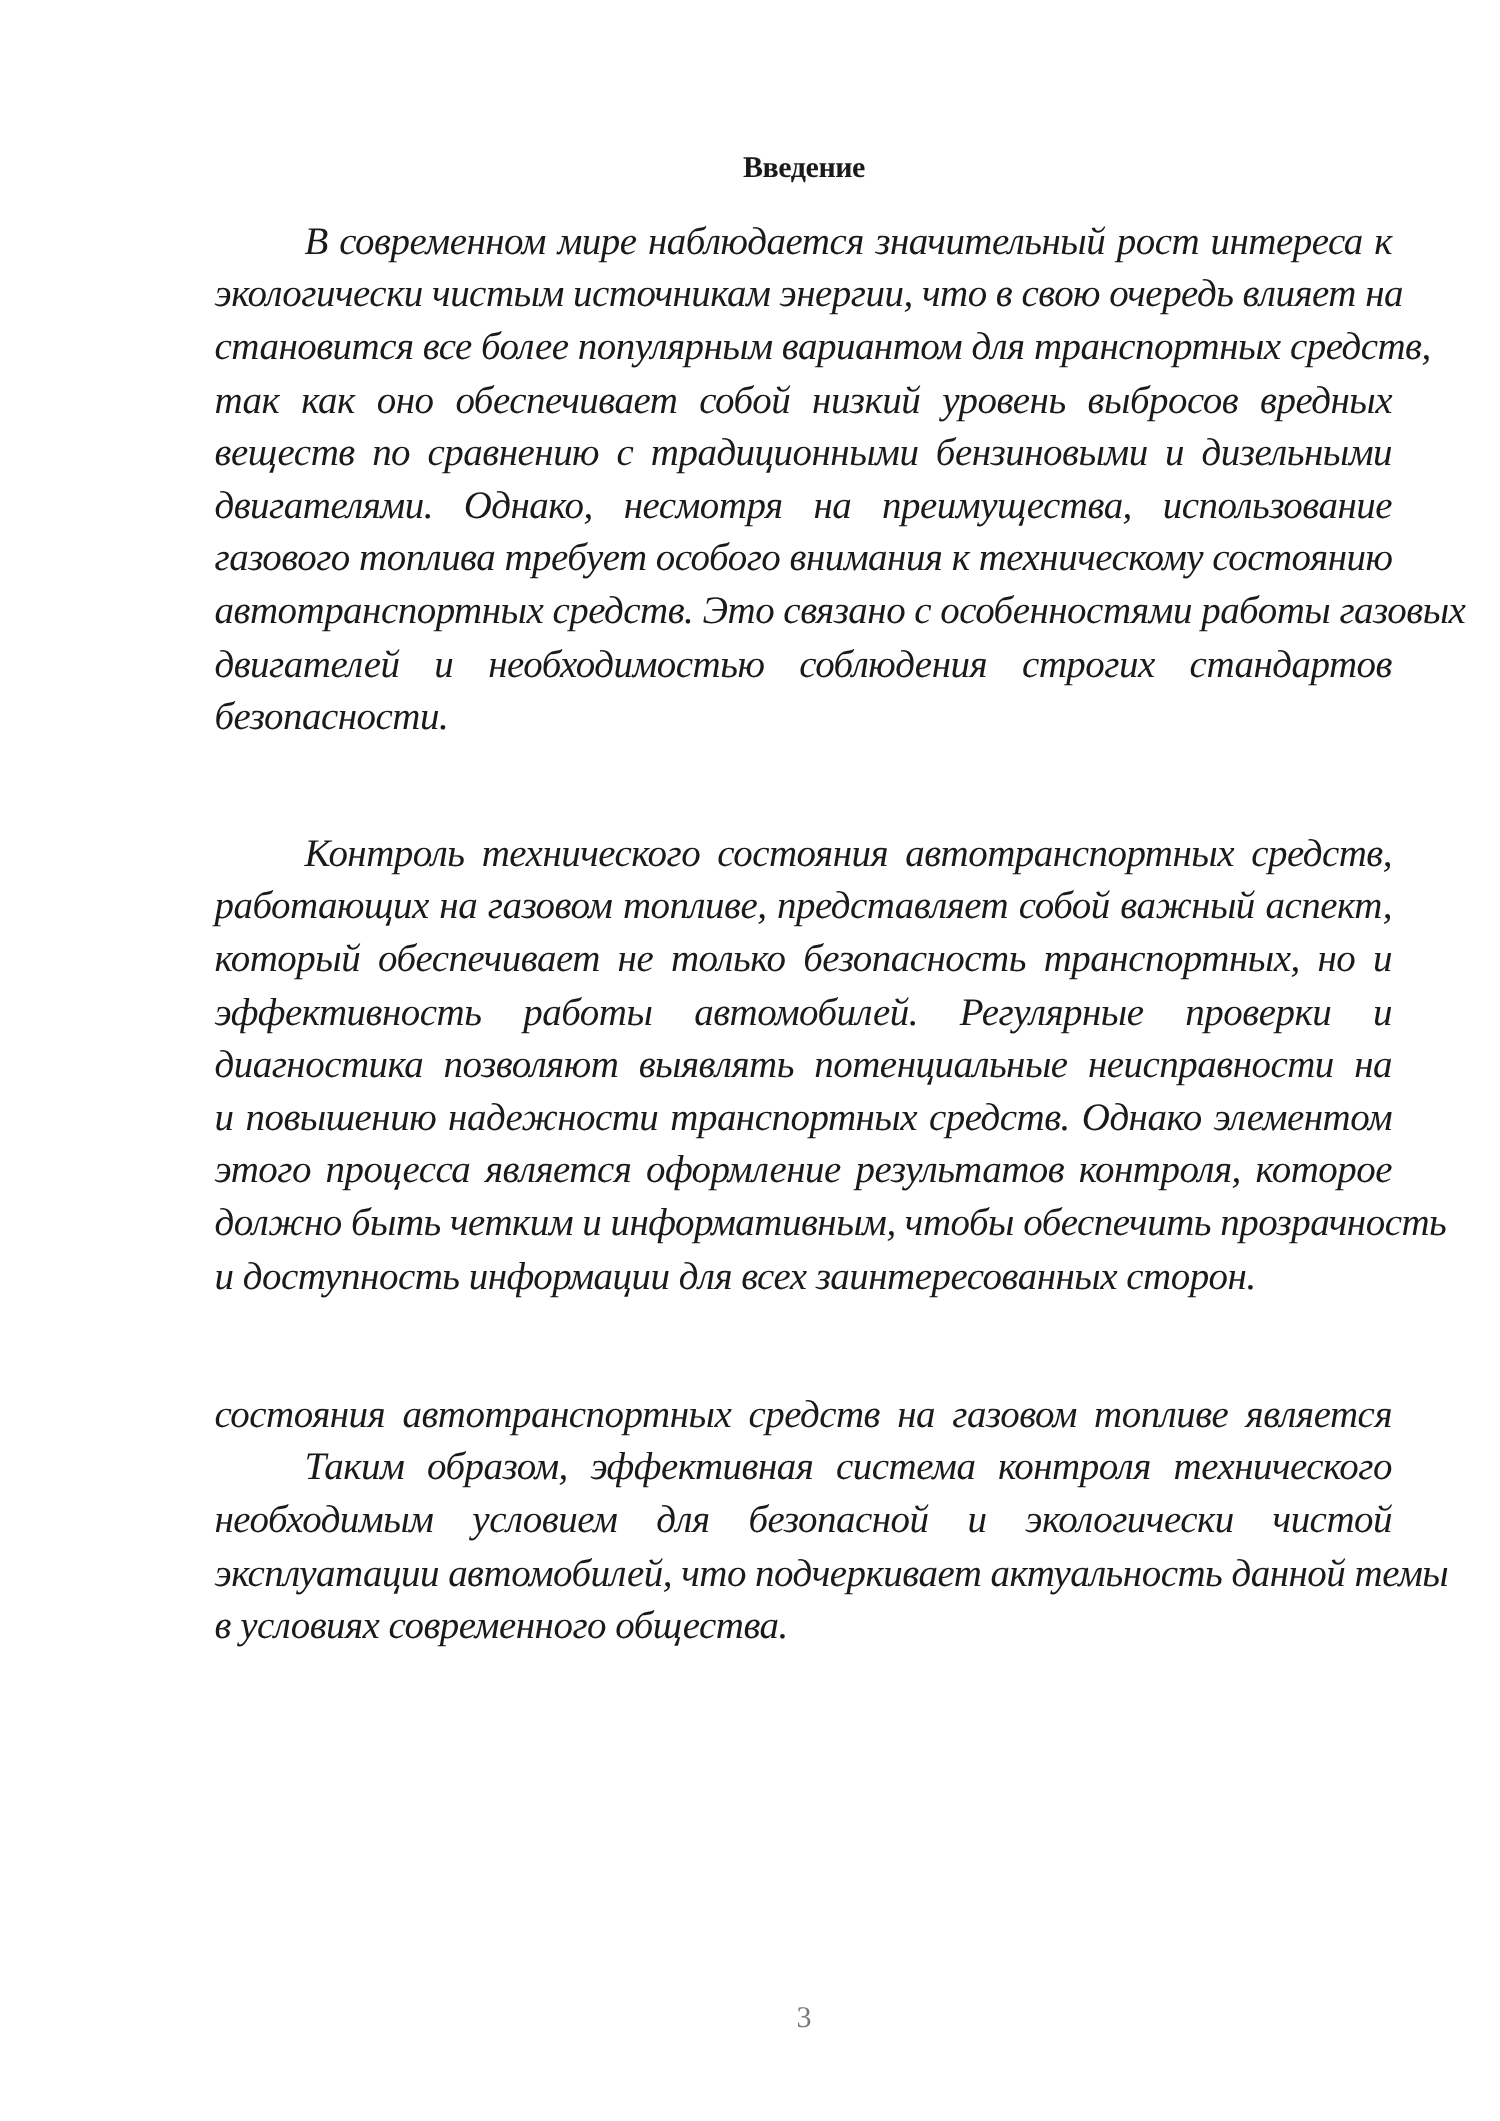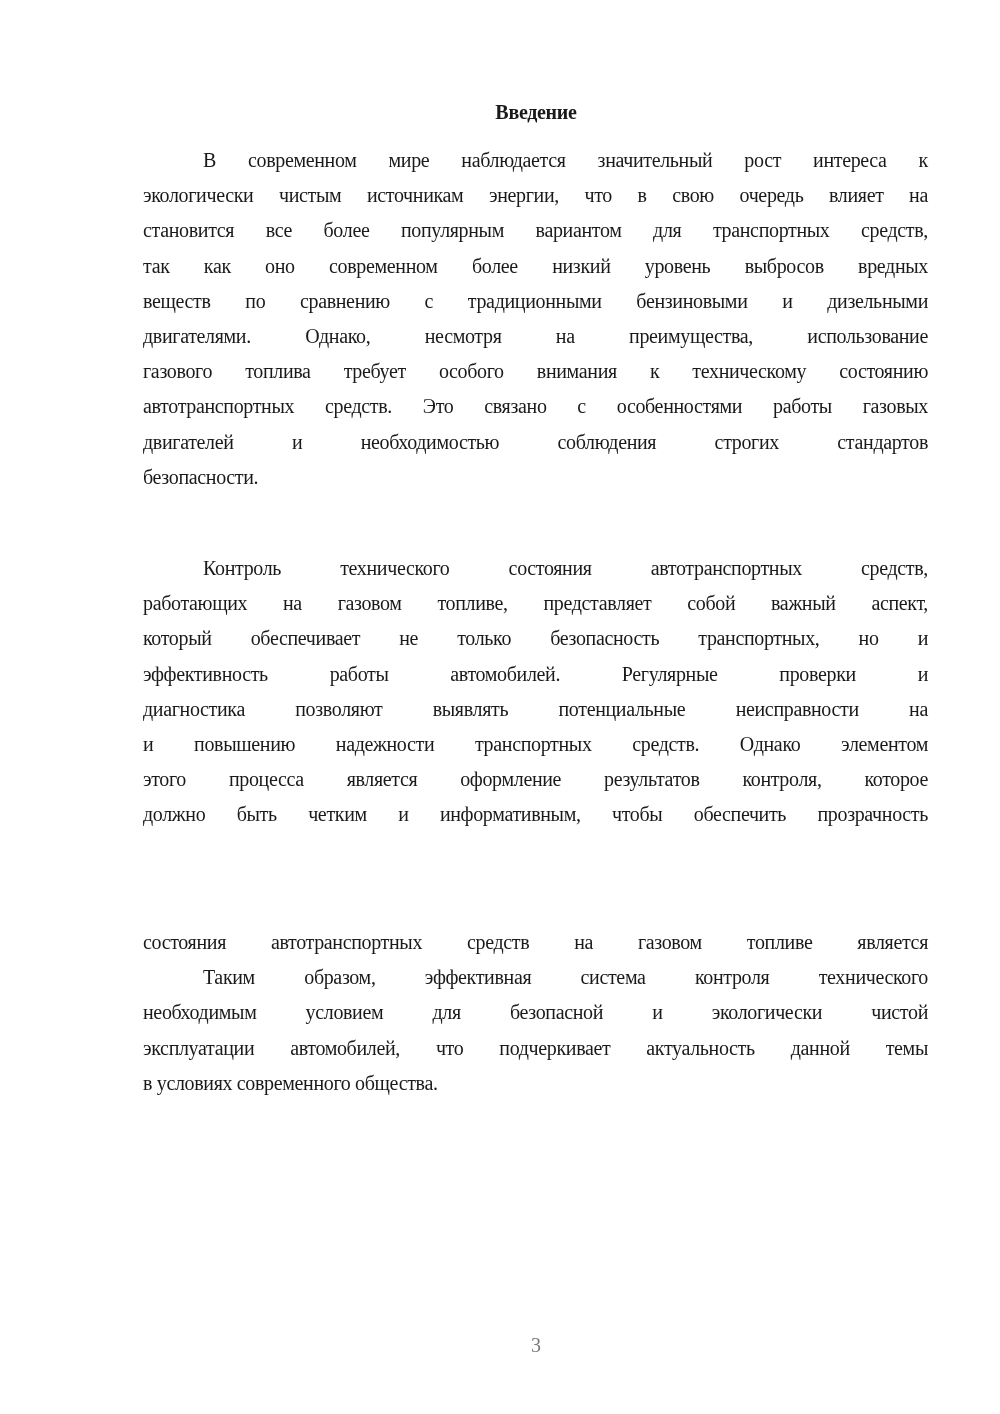--- a/index.html
+++ b/index.html
@@ -30,22 +30,23 @@
     text-align: center;
     font-weight: bold;
     font-size: 20px;
     line-height: 28px;
     letter-spacing: -0.3px;
   }
   .body-text {
     position: absolute;
     left: 143px;
     width: 785px;
-    font-size: 20px;
+    font-size: 26px;
     letter-spacing: -0.35px;
+    font-style: italic;
   }
   .line {
     display: block;
     height: 35.2px;
     line-height: 35.2px;
     white-space: nowrap;
     text-align: justify;
     text-align-last: justify;
   }
   .line.last {
@@ -71,38 +72,39 @@
 <body>
 
 <div class="page">
 
   <div class="title">Введение</div>
 
   <div class="body-text" id="p1">
     <span class="line first">В современном мире наблюдается значительный рост интереса к</span>
     <span class="line">экологически чистым источникам энергии, что в свою очередь влияет на</span>
     <span class="line">становится все более популярным вариантом для транспортных средств,</span>
-    <span class="line">так как оно современном более низкий уровень выбросов вредных</span>
+    <span class="line">так как оно обеспечивает собой низкий уровень выбросов вредных</span>
     <span class="line">веществ по сравнению с традиционными бензиновыми и дизельными</span>
     <span class="line">двигателями. Однако, несмотря на преимущества, использование</span>
     <span class="line">газового топлива требует особого внимания к техническому состоянию</span>
     <span class="line">автотранспортных средств. Это связано с особенностями работы газовых</span>
     <span class="line">двигателей и необходимостью соблюдения строгих стандартов</span>
     <span class="line last">безопасности.</span>
   </div>
 
   <div class="body-text" id="p2">
     <span class="line first">Контроль технического состояния автотранспортных средств,</span>
     <span class="line">работающих на газовом топливе, представляет собой важный аспект,</span>
     <span class="line">который обеспечивает не только безопасность транспортных, но и</span>
     <span class="line">эффективность работы автомобилей. Регулярные проверки и</span>
     <span class="line">диагностика позволяют выявлять потенциальные неисправности на</span>
     <span class="line">и повышению надежности транспортных средств. Однако элементом</span>
     <span class="line">этого процесса является оформление результатов контроля, которое</span>
     <span class="line">должно быть четким и информативным, чтобы обеспечить прозрачность</span>
+    <span class="line last">и доступность информации для всех заинтересованных сторон.</span>
   </div>
 
   <div class="body-text" id="p3">
     <span class="line">состояния автотранспортных средств на газовом топливе является</span>
     <span class="line first">Таким образом, эффективная система контроля технического</span>
     <span class="line">необходимым условием для безопасной и экологически чистой</span>
     <span class="line">эксплуатации автомобилей, что подчеркивает актуальность данной темы</span>
     <span class="line last">в условиях современного общества.</span>
   </div>
 

